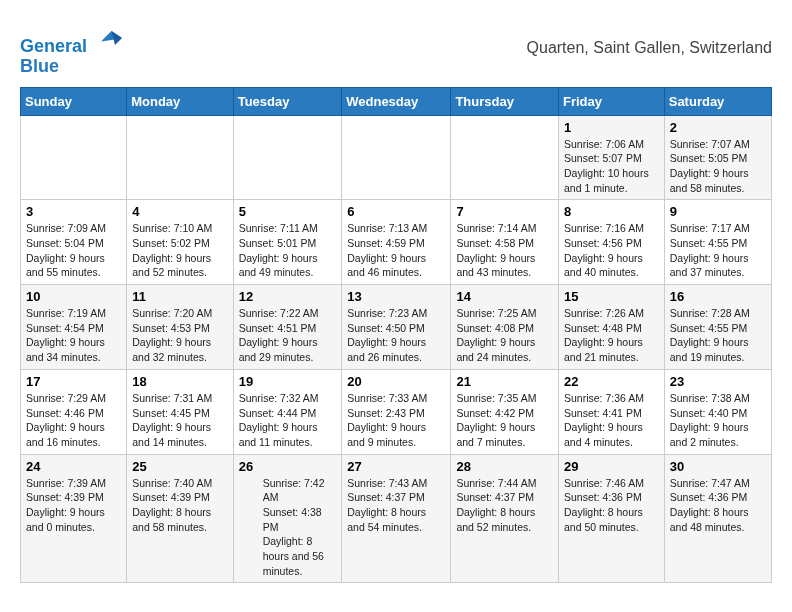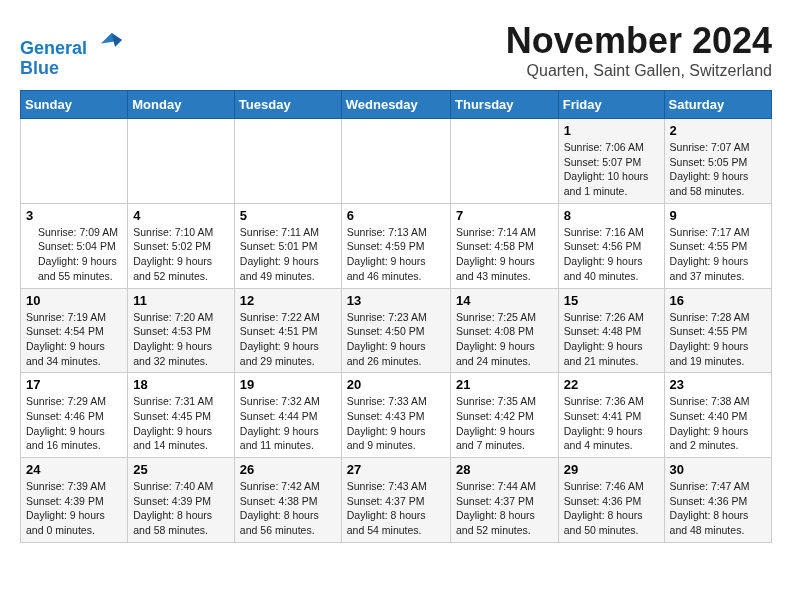--- a/index.html
+++ b/index.html
@@ -101,21 +101,20 @@
           <svg class="logo-icon" viewBox="0 0 40 30">
             <polygon points="10,20 25,5 40,15 25,18" fill="#2a7abf"></polygon>
             <polygon points="25,5 40,15 30,25" fill="#1a5a9f"></polygon>
           </svg>
         </div>
       </div>
       <div class="logo-text" style="color:#2a7abf;font-size:18px;">Blue</div>
     </div>
   </div>
   <div class="title-block">
-    <div class="month-title">November 2024</div>
     <div class="location">Quarten, Saint Gallen, Switzerland</div>
   </div>
 </div>
 
 <table>
   <thead>
     <tr>
     <th>Sunday</th>
         <th>Monday</th>
         <th>Tuesday</th>
@@ -141,21 +140,21 @@
         <td>
           <span class="day-num">2</span>
           <div class="day-info" style="white-space: pre-line;">Sunrise: 7:07 AM
 Sunset: 5:05 PM
 Daylight: 9 hours and 58 minutes.</div>
         </td>
       </tr>
       <tr>
         <td>
           <span class="day-num">3</span>
-          <div class="day-info" style="white-space: pre-line; margin-left: 12px;">Sunrise: 7:09 AM
+          <div class="day-info" style="white-space: pre-line;">Sunrise: 7:09 AM
 Sunset: 5:04 PM
 Daylight: 9 hours and 55 minutes.</div>
         </td>
         <td>
           <span class="day-num">4</span>
           <div class="day-info" style="white-space: pre-line;">Sunrise: 7:10 AM
 Sunset: 5:02 PM
 Daylight: 9 hours and 52 minutes.</div>
         </td>
         <td>
@@ -248,21 +247,21 @@
         </td>
         <td>
           <span class="day-num">19</span>
           <div class="day-info" style="white-space: pre-line;">Sunrise: 7:32 AM
 Sunset: 4:44 PM
 Daylight: 9 hours and 11 minutes.</div>
         </td>
         <td>
           <span class="day-num">20</span>
           <div class="day-info" style="white-space: pre-line;">Sunrise: 7:33 AM
-Sunset: 4:43 PM
+Sunset: 2:43 PM
 Daylight: 9 hours and 9 minutes.</div>
         </td>
         <td>
           <span class="day-num">21</span>
           <div class="day-info" style="white-space: pre-line;">Sunrise: 7:35 AM
 Sunset: 4:42 PM
 Daylight: 9 hours and 7 minutes.</div>
         </td>
         <td>
           <span class="day-num">22</span>
@@ -285,21 +284,21 @@
 Daylight: 9 hours and 0 minutes.</div>
         </td>
         <td>
           <span class="day-num">25</span>
           <div class="day-info" style="white-space: pre-line;">Sunrise: 7:40 AM
 Sunset: 4:39 PM
 Daylight: 8 hours and 58 minutes.</div>
         </td>
         <td>
           <span class="day-num">26</span>
-          <div class="day-info" style="white-space: pre-line;">Sunrise: 7:42 AM
+          <div class="day-info" style="white-space: pre-line; margin-left: 24px;">Sunrise: 7:42 AM
 Sunset: 4:38 PM
 Daylight: 8 hours and 56 minutes.</div>
         </td>
         <td>
           <span class="day-num">27</span>
           <div class="day-info" style="white-space: pre-line;">Sunrise: 7:43 AM
 Sunset: 4:37 PM
 Daylight: 8 hours and 54 minutes.</div>
         </td>
         <td>

